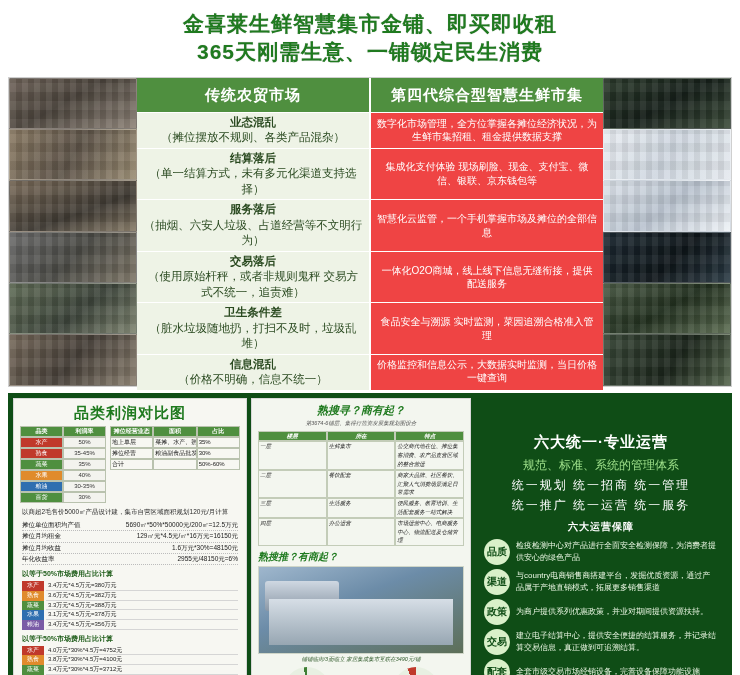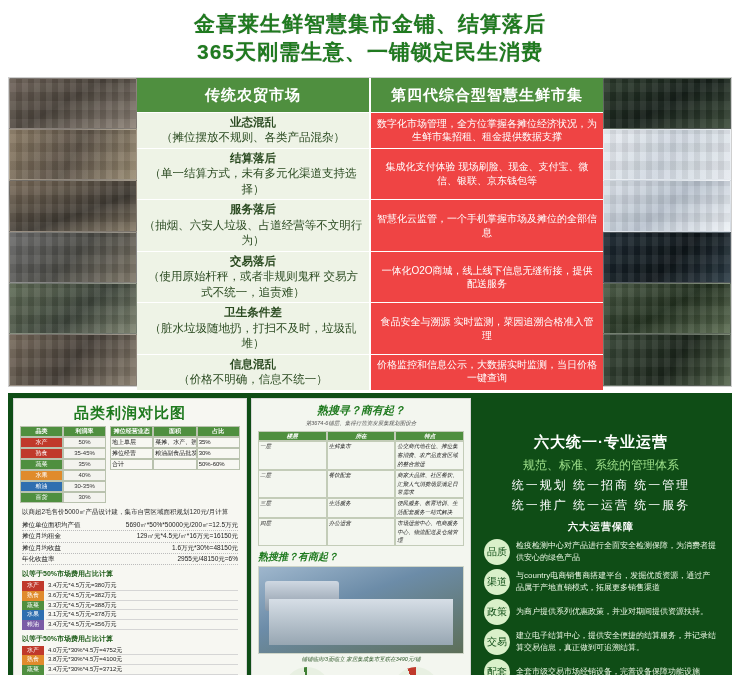--- a/index.html
+++ b/index.html
@@ -215,33 +215,33 @@
   }
   .p3-line{text-align:center;font-size:12px;color:#ffffff;margin-top:3px;letter-spacing:2px;}
   .p3-title2{
     text-align:center;font-weight:bold;font-size:10px;color:#ffffff;margin-top:6px;letter-spacing:1px;
   }
   .guarantee{margin-top:5px;}
   .g-item{display:flex;align-items:center;margin-bottom:4px;}
   .g-badge{
     flex:0 0 26px;height:26px;border-radius:50%;
     background:#d9f0c9;color:#0f4d16;
-    font-size:10px;font-weight:normal;
+    font-size:10px;font-weight:bold;
     display:flex;align-items:center;justify-content:center;
     margin-right:6px;
   }
   .g-text{font-size:8px;line-height:1.5;color:#eaf7e3;}
 </style>
 </head>
 <body>
 
 <div class="page">
 
   <div class="header">
-    <div class="line">金喜莱生鲜智慧集市金铺、结算落后</div>
+    <div class="line">金喜莱生鲜智慧集市金铺、即买即收租</div>
     <div class="line">365天刚需生意、一铺锁定民生消费</div>
   </div>
 
   <div class="band">
 
     <div class="photo-col">
       <div class="photo ph1">
           <div class="mask"></div>
         </div>
       <div class="photo ph2">

